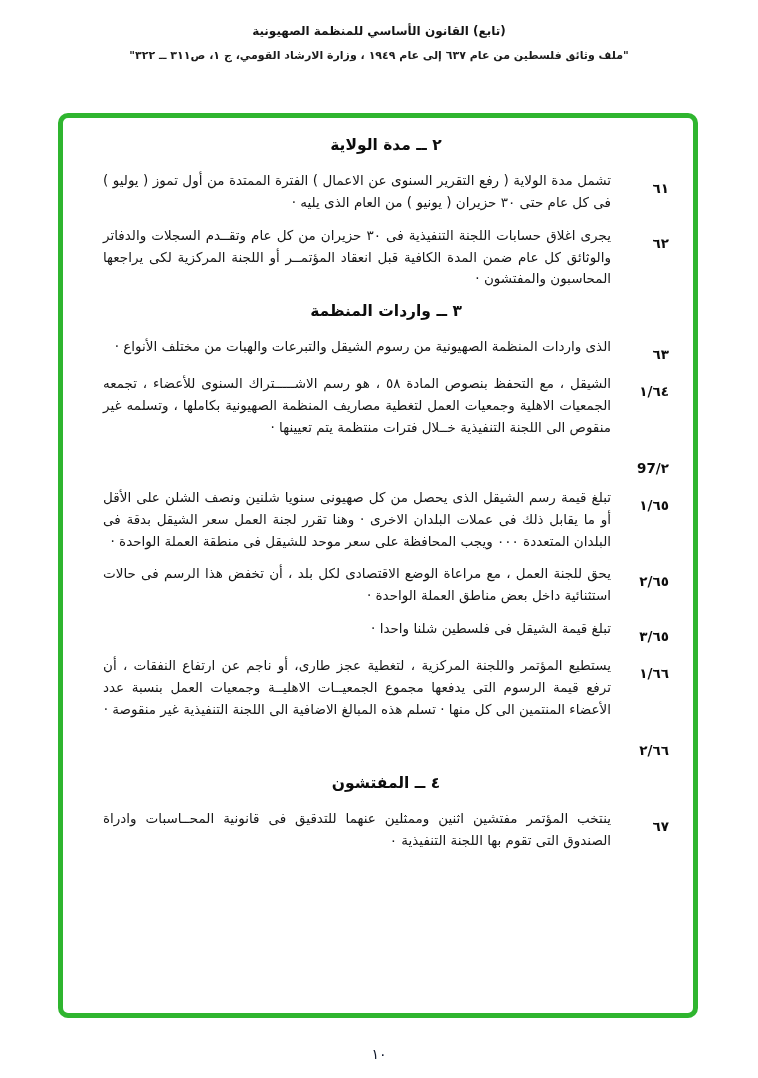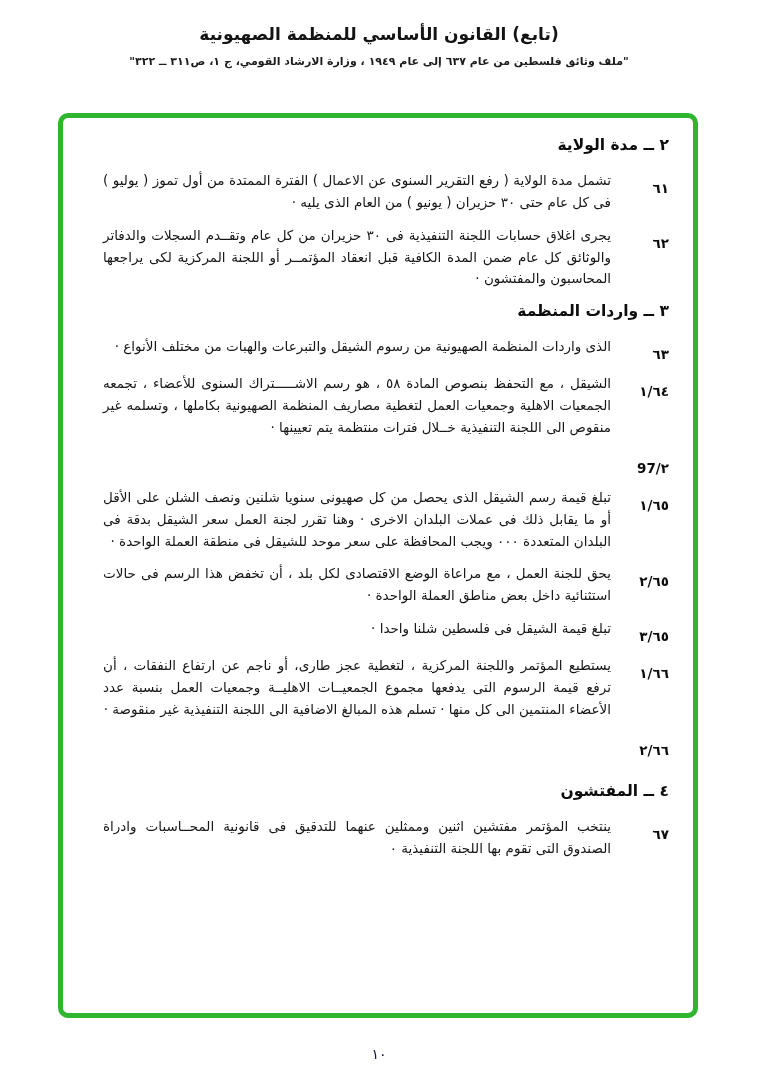--- a/index.html
+++ b/index.html
@@ -17,21 +17,21 @@
     position: relative;
     width: 758px;
     height: 1078px;
     background: #ffffff;
   }
   .doc-header {
     text-align: center;
     padding-top: 24px;
   }
   .doc-title {
-    font-size: 17px;
+    font-size: 12px;
     font-weight: bold;
     letter-spacing: 0.2px;
   }
   .doc-citation {
     font-size: 11px;
     font-weight: bold;
     margin-top: 11px;
     color: #1c1c1c;
   }
   .bordered-box {
@@ -40,28 +40,28 @@
     right: 60px;
     left: 58px;
     height: 905px;
     border: 5px solid #2fb52f;
     border-radius: 10px;
     background: #ffffff;
     padding: 14px 24px 0 40px;
     overflow: hidden;
   }
   .section-heading {
-    text-align: right;
+    text-align: center;
     font-size: 15.5px;
     font-weight: bold;
     margin: 12px 0 16px 0;
     color: #0d0d0d;
   }
   .section-heading.first { margin-top: 4px; }
-  .section-heading.spaced { margin-top: 24px; }
+  .section-heading.spaced { margin-top: 16px; }
   .item {
     display: flex;
     align-items: flex-start;
     gap: 12px;
     margin-bottom: 11px;
   }
   .item-num {
     flex: 0 0 46px;
     font-size: 13.5px;
     font-weight: bold;

